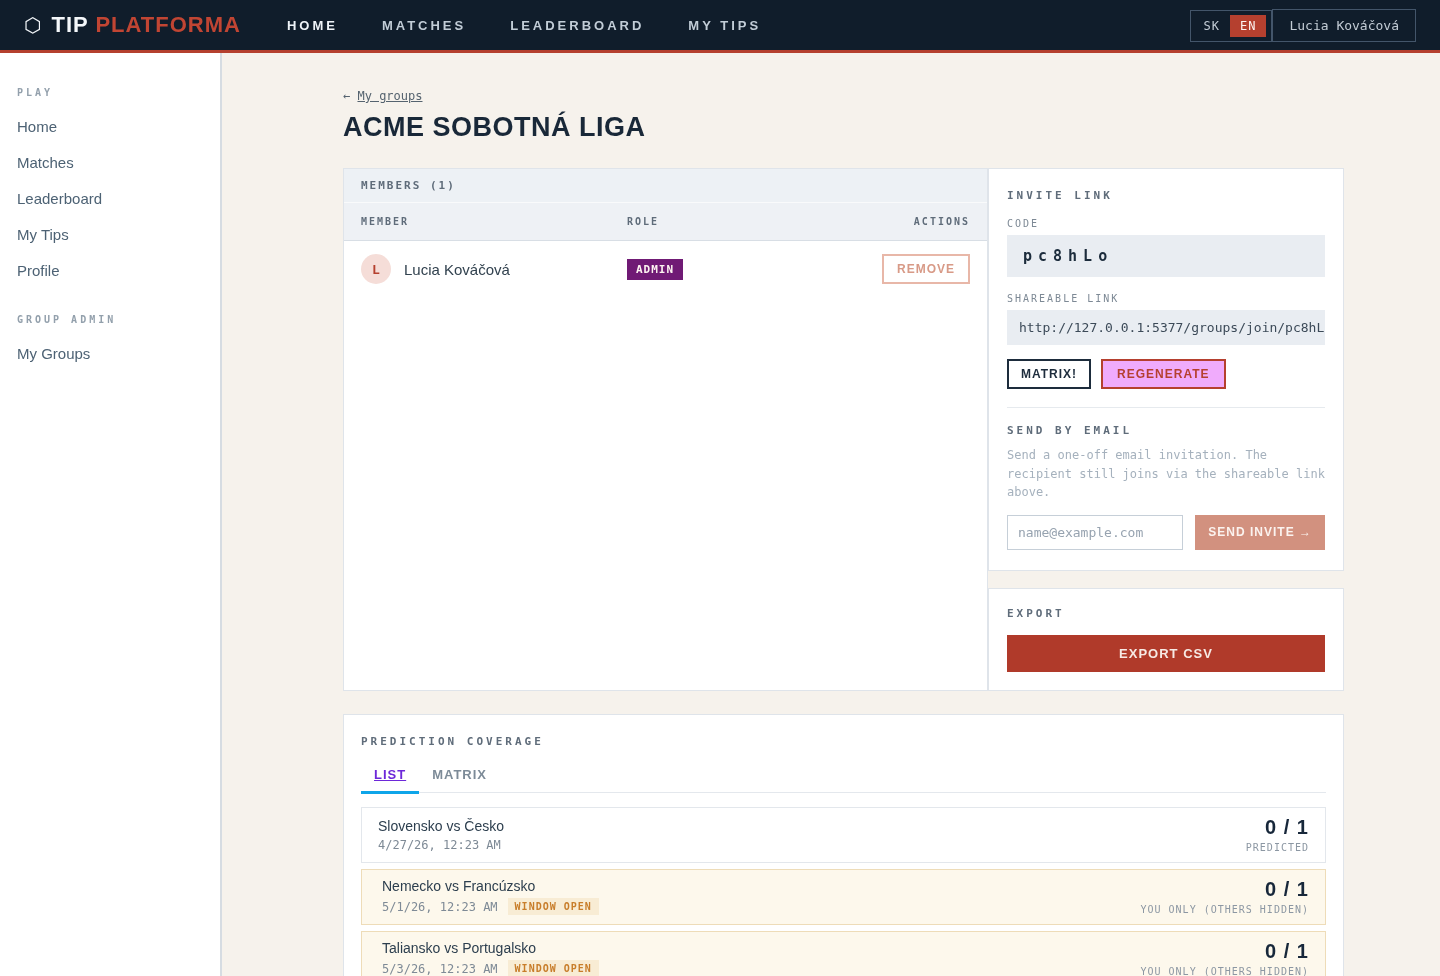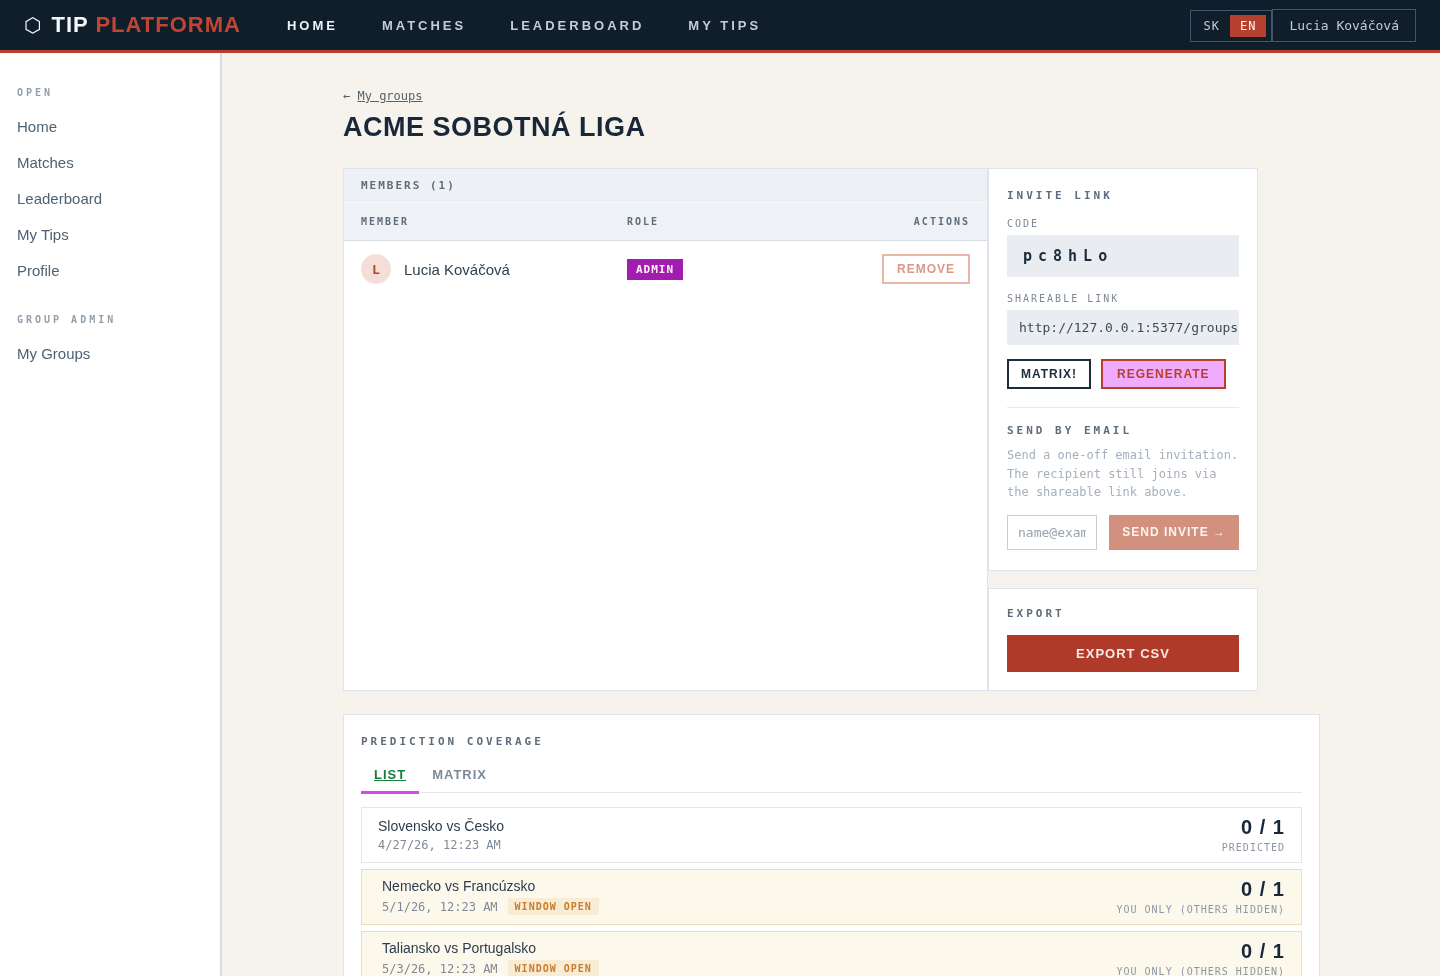--- a/index.html
+++ b/index.html
@@ -52,27 +52,27 @@
   .thead { background:#eef1f5; border-bottom:1px solid #d8dee5; display:flex;
            padding:13px 17px; font-size:10px; font-weight:700; color:#5f6c7a; letter-spacing:2px; }
   .tr { display:flex; align-items:center; padding:13px 17px; }
   .col-member { width:266px; display:flex; align-items:center; gap:13px; }
   .col-role { flex:1; }
   .col-actions { text-align:right; min-width:90px; }
   .avatar { width:30px; height:30px; border-radius:50%; background:#f5ddd8; color:#b5402f;
             font-family:"DejaVu Sans Mono", monospace; font-weight:700; font-size:13px;
             display:flex; align-items:center; justify-content:center; }
   .member-name { font-size:15px; color:#32424f; }
-  .badge-admin { display:inline-block; background:#a21caf; color:#fdf4f1; font-size:11px;
+  .badge-admin { display:inline-block; background:#701a75; color:#fdf4f1; font-size:11px;
                  font-weight:700; letter-spacing:1px; padding:4px 9px; }
   .btn-remove { background:#fff; border:2px solid #e8b7a8; color:#d89a87; font-size:12px;
                 letter-spacing:1px; padding:6px 13px; cursor:pointer; }
 
   
-  .right-col { width:270px; display:flex; flex-direction:column; gap:17px; }
+  .right-col { width:356px; display:flex; flex-direction:column; gap:17px; }
   .invite-panel { padding-bottom:20px; }
   .side-title { font-size:11px; font-weight:700; color:#5f6c7a; letter-spacing:3px; padding:20px 18px 0; }
   .field-label { font-size:10px; color:#7d8995; letter-spacing:2px; margin:16px 18px 6px; }
   .code-box { margin:0 18px; background:#e9edf2; padding:12px 16px; font-size:15px; font-weight:700;
               letter-spacing:6px; color:#1c2c3c; }
   .link-box { margin:0 18px; background:#e9edf2; padding:10px 12px; font-size:13px; color:#3c4a58;
               white-space:nowrap; overflow:hidden; }
   .btn-row { display:flex; gap:10px; margin:14px 18px 0; }
   .btn-copied { background:#fff; border:2px solid #1d2c3c; color:#1d2c3c; font-size:12px;
                 letter-spacing:1px; padding:6px 12px; cursor:pointer; }
@@ -88,21 +88,21 @@
               padding:9px 13px; white-space:nowrap; cursor:pointer; }
 
   .export-panel { padding:18px; }
   .btn-export { display:block; width:100%; margin-top:15px; background:#b03a2a; border:none;
                 color:#f7e9e4; font-size:13px; letter-spacing:1px; padding:11px; cursor:pointer; }
 
   
   .coverage-panel { margin-top:23px; padding:20px 17px 18px; }
   .tabs { display:flex; margin-top:14px; border-bottom:1px solid #e4e8ed; }
   .tab { font-size:13px; letter-spacing:1px; color:#7d8b98; padding:5px 13px 9px; cursor:pointer; }
-  .tab.active { color:#15803d; border-bottom:3px solid #d946ef; margin-bottom:-2px;text-decoration:underline; }
+  .tab.active { color:#6d28d9; border-bottom:3px solid #0ea5e9; margin-bottom:-2px;text-decoration:underline; }
   .rows { margin-top:14px; display:flex; flex-direction:column; gap:6px; }
   .cov-row { height:56px; border:1px solid #e3e7ec; background:#fff; display:flex;
              align-items:center; justify-content:space-between; padding:0 16px; }
   .cov-row.hl { background:#fdf8ec; border-color:#eedcb8;padding-left:20px; }
   .match-name { font-size:14px; color:#2c3e4e; }
   .row-meta { display:flex; align-items:center; gap:10px; margin-top:4px; }
   .row-date { font-size:12px; color:#7e8a96; }
   .badge-window { background:#f8ecd4; color:#c87d2a; font-size:10px; font-weight:700;
                   letter-spacing:1px; padding:3px 7px; }
   .row-right { text-align:right; }
@@ -128,21 +128,21 @@
       <span class="lang-sk">SK</span>
       <span class="lang-en">EN</span>
     </div>
     <button class="user-btn mono">Lucia Kováčová</button>
   </div>
 </header>
 
 <div class="shell">
 
   <aside class="sidebar">
-    <div class="side-label mono">OPEN</div>
+    <div class="side-label mono">PLAY</div>
     <div class="side-item">Home</div>
     <div class="side-item">Matches</div>
     <div class="side-item">Leaderboard</div>
     <div class="side-item">My Tips</div>
     <div class="side-item">Profile</div>
     <div class="side-gap"></div>
     <div class="side-label mono">GROUP ADMIN</div>
     <div class="side-item">My Groups</div>
   </aside>
 

